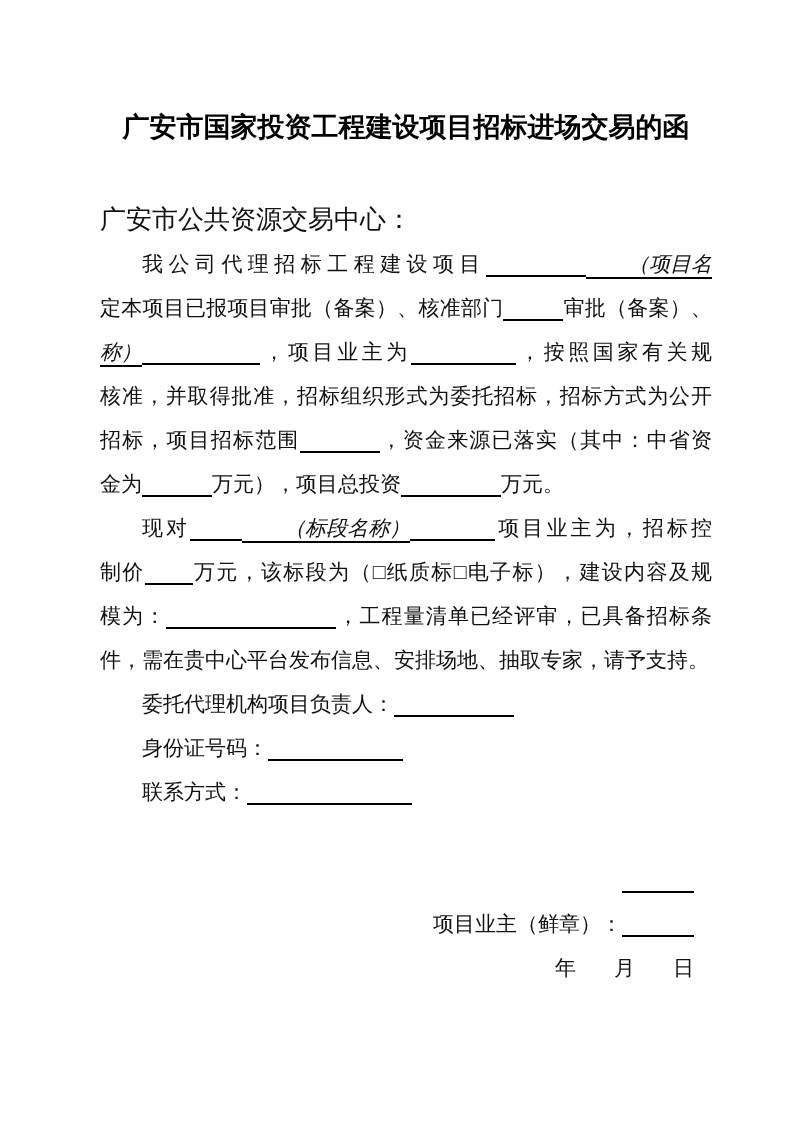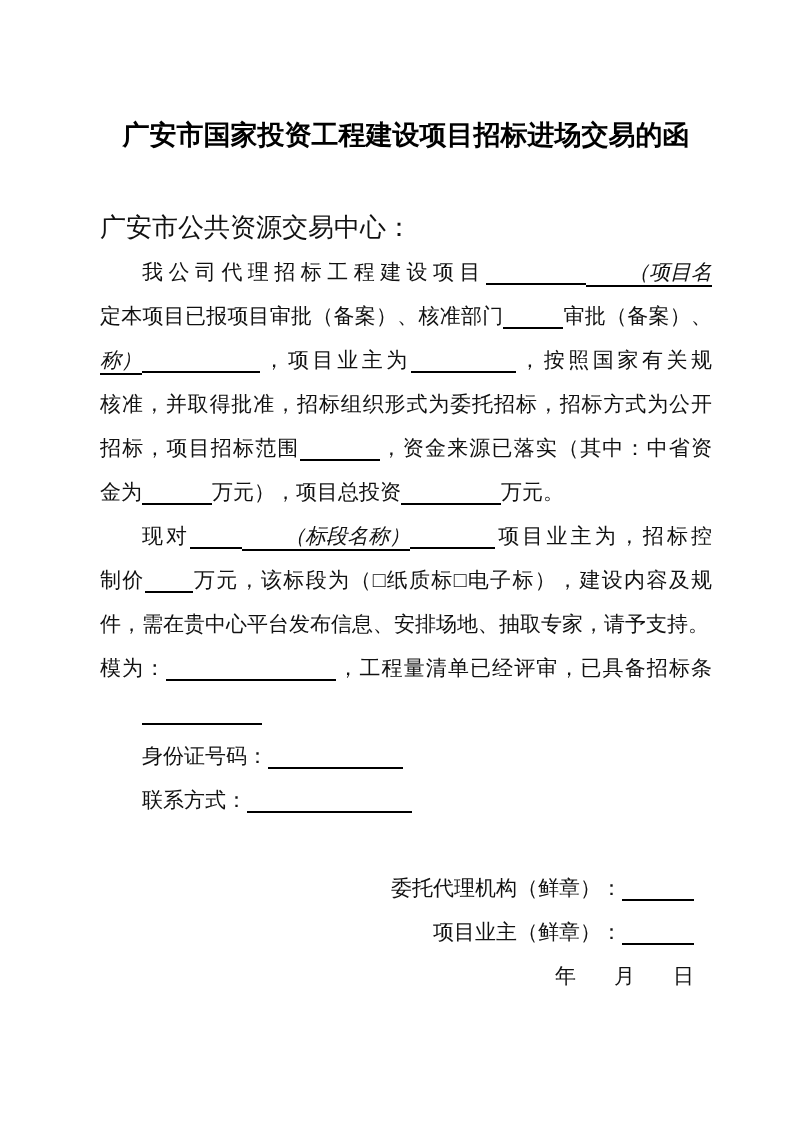--- a/index.html
+++ b/index.html
@@ -6,21 +6,21 @@
   html,body { background:#ffffff; }
   body { width:793px; height:1122px; }
   .sheet {
     position:relative;
     width:793px; height:1122px;
     background:#ffffff;
     overflow:hidden;
     font-family:"Liberation Serif","DejaVu Serif",serif;
     color:#111111;
   }
-  .content { padding:16px 81px 0 100px; }
+  .content { padding:8px 81px 0 100px; }
   .doc-title {
     padding-top:100px;
     text-align:center;
     font-size:27px;
     line-height:38px;
     font-weight:bold;
     color:#000000;
     letter-spacing:0px;
     white-space:nowrap;
   }
@@ -73,26 +73,26 @@
 
     <div>
         <div class="line just ind"><span>我公司代理招标工程建设项目</span><span class="blank" style="width: 100px;"></span><span class="utext">（项目名</span></div>
         <div class="line just"><span>定本项目已报项目审批（备案）、核准部门</span><span class="blank" style="width: 60px;"></span><span>审批（备案）、</span></div>
         <div class="line just"><span class="utext">称）</span><span class="blank" style="width: 118px;"></span><span>，项目业主为</span><span class="blank" style="width: 105px;"></span><span>，按照国家有关规</span></div>
         <div class="line just"><span>核准，并取得批准，招标组织形式为委托招标，招标方式为公开</span></div>
         <div class="line just"><span>招标，项目招标范围</span><span class="blank" style="width: 80px;"></span><span>，资金来源已落实（其中：中省资</span></div>
         <div class="line"><span>金为</span><span class="blank" style="width: 70px;"></span><span>万元），项目总投资</span><span class="blank" style="width: 100px;"></span><span>万元。</span></div>
         <div class="line just ind"><span>现对</span><span class="blank" style="width: 52px;"></span><span class="utext">（标段名称）</span><span class="blank" style="width: 85px;"></span><span>项目业主为，招标控</span></div>
         <div class="line just"><span>制价</span><span class="blank" style="width: 48px;"></span><span>万元，该标段为（</span><span class="checkbox">□</span><span>纸质标</span><span class="checkbox">□</span><span>电子标），建设内容及规</span></div>
+        <div class="line just"><span>模为：</span><span class="blank" style="width: 170px;"></span><span>，工程量清单已经评审，已具备招标条</span></div>
         <div class="line"><span>件，需在贵中心平台发布信息、安排场地、抽取专家，请予支持。</span></div>
-        <div class="line just"><span>模为：</span><span class="blank" style="width: 170px;"></span><span>，工程量清单已经评审，已具备招标条</span></div>
-        <div class="line ind"><span class="blank" style="width: 120px;"></span></div>
+        <div class="line ind"><span>委托代理机构项目负责人：</span><span class="blank" style="width: 120px;"></span></div>
         <div class="line ind"><span>身份证号码：</span><span class="blank" style="width: 135px;"></span></div>
         <div class="line ind"><span>联系方式：</span><span class="blank" style="width: 165px;"></span></div>
       </div>
 
     <div class="signature-block">
-        <div class="sig-line"><span>委托代理机构（鲜章）：</span><span class="blank" style="width: 72px;"></span></div>
+        <div class="sig-line"><span class="blank" style="width: 72px;"></span></div>
         <div class="sig-line"><span>项目业主（鲜章）：</span><span class="blank" style="width: 72px;"></span></div>
         <div class="sig-line"><span class="date-seg">年</span><span class="date-seg">月</span><span class="date-seg">日</span></div>
       </div>
   </div>
 </div>
 
 </body></html>

